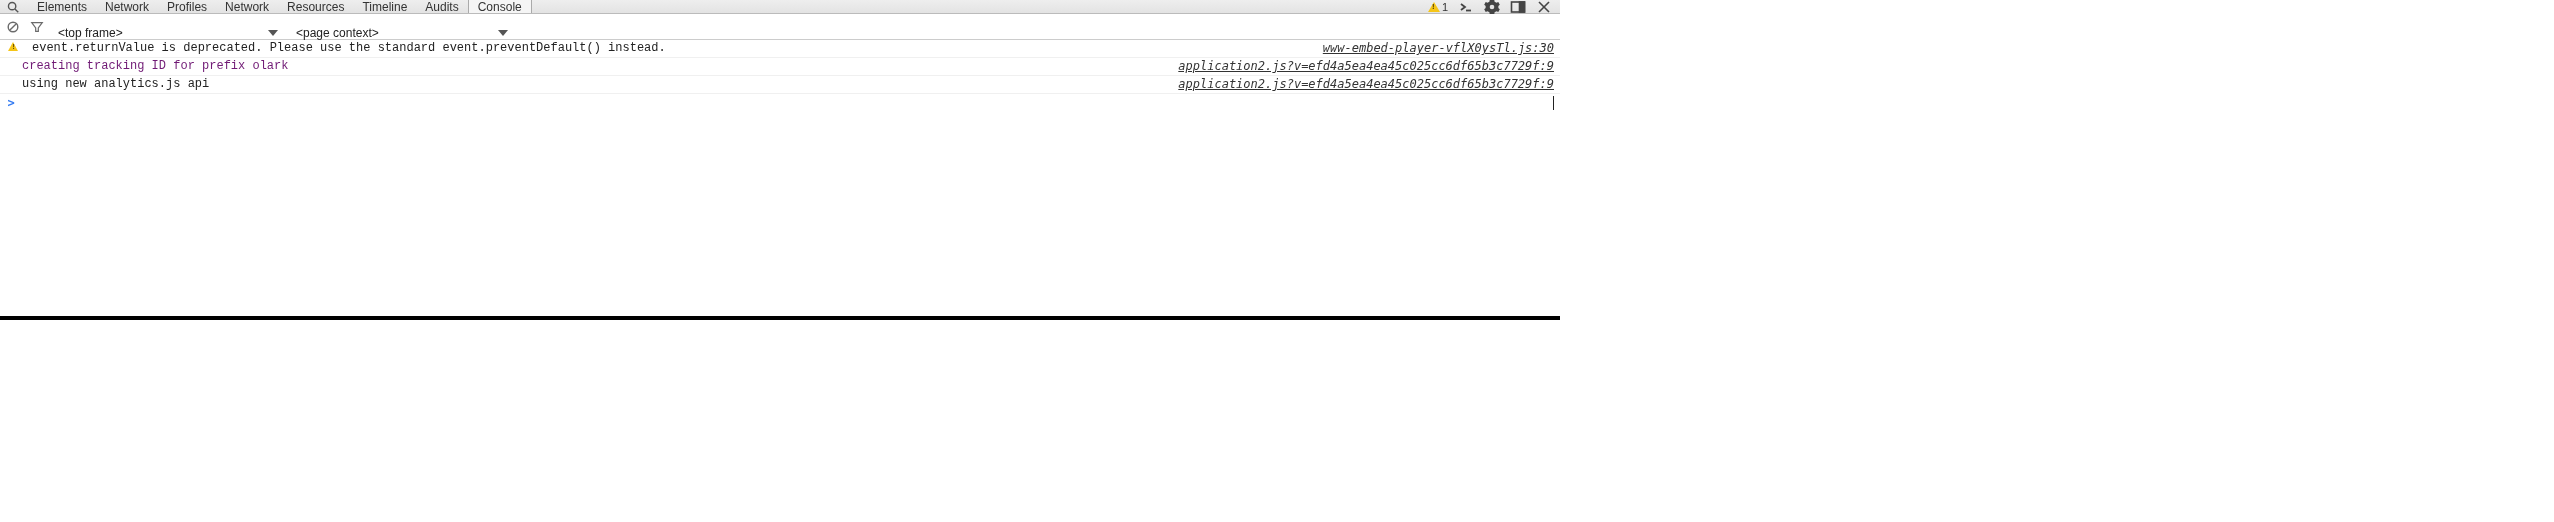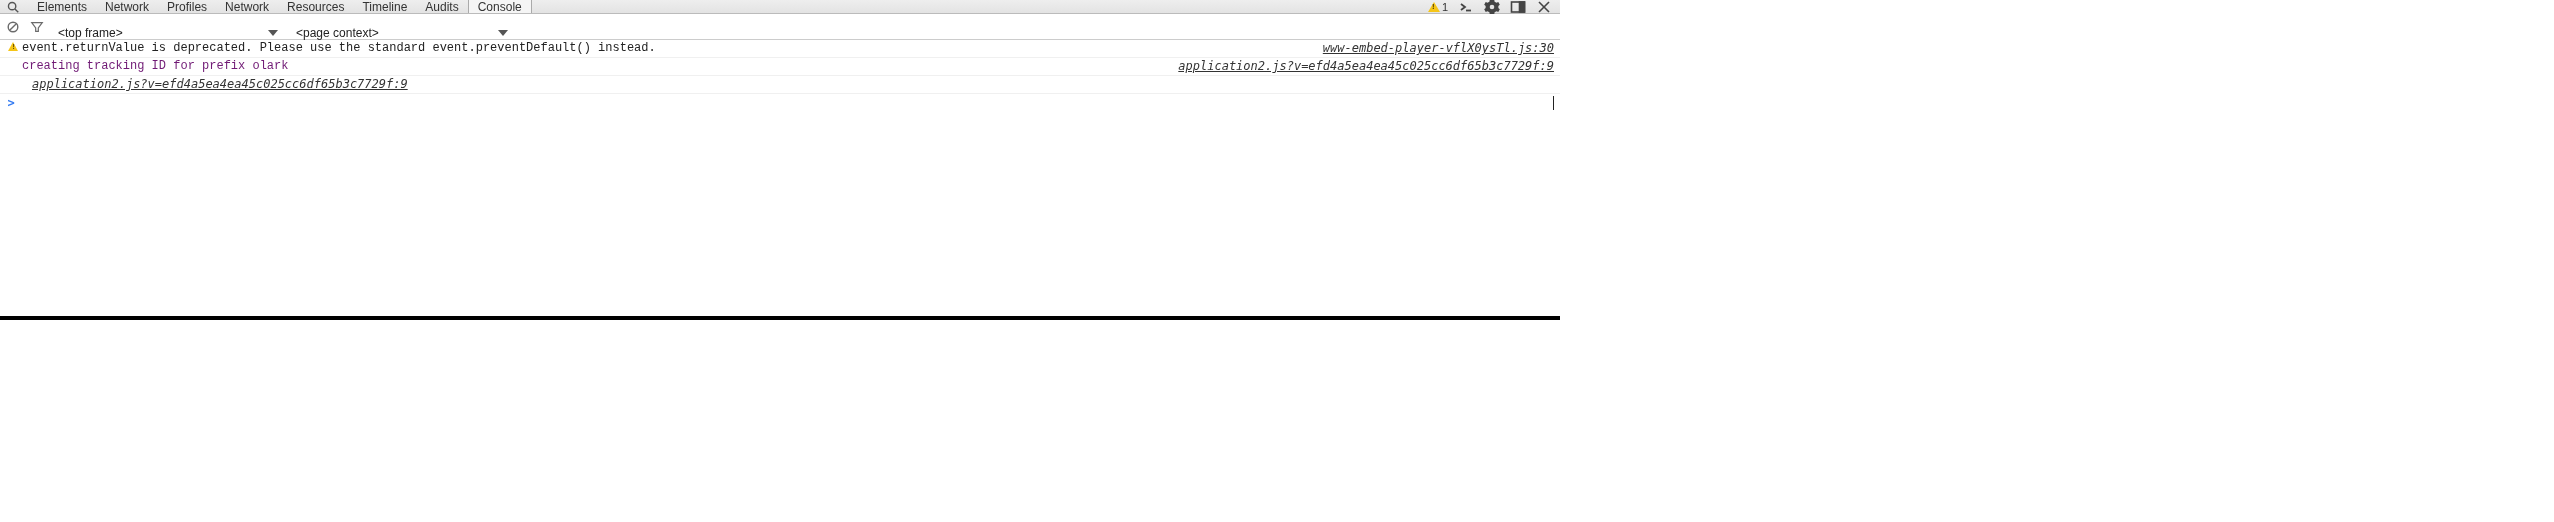--- a/index.html
+++ b/index.html
@@ -115,21 +115,21 @@
   .msg .text { flex:1; white-space:pre-wrap; padding-left:2px;}
   .msg .source {
     color:#333; text-decoration:underline;
     font-family: Menlo, Consolas, monospace;
     font-size:12px;
     cursor:pointer;
     padding-left:12px;
     white-space:nowrap;
     font-style:italic;
   }
-  .msg.warning { background:#fff; }
+  .msg.warning { background:#fff;gap:10px; }
   .msg.log .text { color:#222; }
   .msg.info .text { color:#701a75; }
   .msg.warning .text { color:#222; }
 
   .small-warn {
     width:0;height:0;
     border-left:5px solid transparent;
     border-right:5px solid transparent;
     border-bottom:9px solid #f5c518;
     position:relative;
@@ -268,20 +268,21 @@
   </div>
 
   <div class="msg info">
     <span class="gutter"></span>
     <span class="text">creating tracking ID for prefix olark</span>
     <a class="source">application2.js?v=efd4a5ea4ea45c025cc6df65b3c7729f:9</a>
   </div>
 
   <div class="msg log">
     <span class="gutter"></span>
+    <span class="text">using new analytics.js api</span>
     <a class="source">application2.js?v=efd4a5ea4ea45c025cc6df65b3c7729f:9</a>
   </div>
 
   <div class="prompt-line">
     <span class="prompt-caret">&gt;</span>
     <input class="prompt-input" type="text" value="" style="">
     <span class="prompt-cursor"></span>
   </div>
 
 </div>

